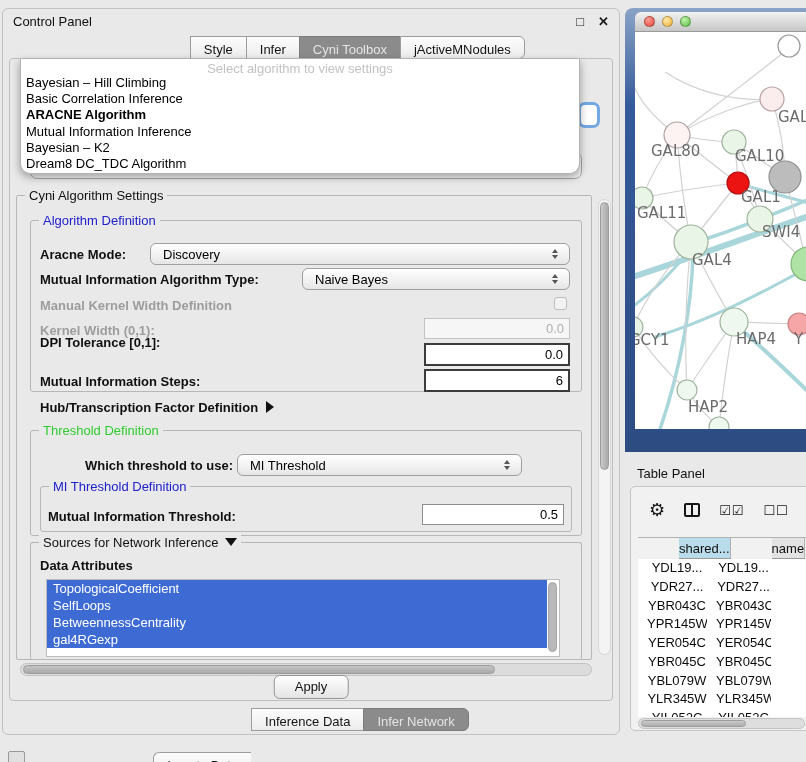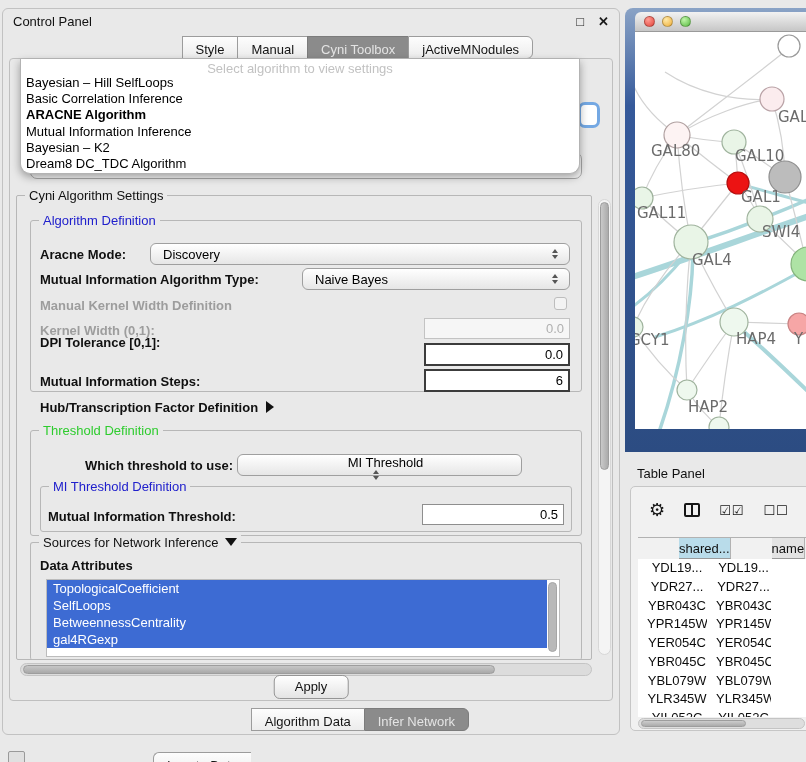--- a/index.html
+++ b/index.html
@@ -164,34 +164,34 @@
             <line x1="3" y1="3" x2="6" y2="10" stroke="#9a9a9a" stroke-width="1"></line>
             <line x1="10" y1="4" x2="6" y2="10" stroke="#9a9a9a" stroke-width="1"></line>
             <circle cx="3" cy="3" r="2.2" fill="#3aa13a"></circle>
             <circle cx="10" cy="4" r="2.2" fill="#3aa13a"></circle>
             <circle cx="6" cy="10" r="2.2" fill="#3aa13a"></circle>
           </svg>
       </span>
       <span>Network</span>
     </div>
     <div class="cp-tab">Style</div>
-    <div class="cp-tab">Manual</div>
+    <div class="cp-tab">Infer</div>
     <div class="cp-tab selected">Cyni Toolbox</div>
     <div class="cp-tab last">jActiveMNodules</div>
   </div>
 
   <div class="cp-content">
 
     <div class="focus-ring"></div>
     <div class="bg-combo">gal-filtered sif default node</div>
 
     <div class="algo-popup">
       <div class="popup-prompt">Select algorithm to view settings</div>
       <div id="popup-list">
-          <div class="popup-item">Bayesian – Hill SelfLoops</div>
+          <div class="popup-item">Bayesian – Hill Climbing</div>
           <div class="popup-item">Basic Correlation Inference</div>
           <div class="popup-item bold">ARACNE Algorithm</div>
           <div class="popup-item">Mutual Information Inference</div>
           <div class="popup-item">Bayesian – K2</div>
           <div class="popup-item">Dream8 DC_TDC Algorithm</div>
         </div>
     </div>
 
     <div class="groupbox" style="left:6px; top:136px; width:576px; height:465px; border-radius:2px;">
       <span class="gtitle" style="left:8px;">Cyni Algorithm Settings</span>
@@ -226,21 +226,21 @@
     <input class="tin strong" style="left: 414px; top: 310px; width: 146px; height: 23px;" value="6">
 
     <span class="lab" style="left:30px; top:341px; font-weight:bold;">
       <span>Hub/Transcription Factor Definition</span><span class="arrow-right"></span>
     </span>
 
     <div class="groupbox" style="left:20px; top:371px; width:552px; height:106px;">
       <span class="gtitle t-green">Threshold Definition</span>
     </div>
     <span class="lab" style="left:75px; top:399px;">Which threshold to use:</span>
-    <div class="combo" style="left:227px; top:395px; width:285px;flex-direction:column;">
+    <div class="combo" style="left:227px; top:395px; width:285px;">
       <span class="combo-val">MI Threshold</span>
       <span class="spin">
           <i class="up"></i>
           <i class="dn"></i>
         </span>
     </div>
     <div class="groupbox" style="left:30px; top:427px; width:532px; height:46px;">
       <span class="gtitle t-blue">MI Threshold Definition</span>
     </div>
     <span class="lab" style="left:38px; top:450px;">Mutual Information Threshold:</span>
@@ -267,21 +267,21 @@
       </div>
     <div class="hscroll">
         <div class="thumb"></div>
       </div>
 
     <button class="apply">Apply</button>
   </div>
 
   <div class="bottom-tabs">
     <div class="cp-tab first">Impute Data</div>
-    <div class="cp-tab">Algorithm Data</div>
+    <div class="cp-tab">Inference Data</div>
     <div class="cp-tab last selected">Infer Network</div>
   </div>
 </div>
 
 <div id="network-window">
   <div class="mac-inner">
     <div class="mac-titlebar">
       <span class="tl red"></span>
       <span class="tl yellow"></span>
       <span class="tl green"></span>

